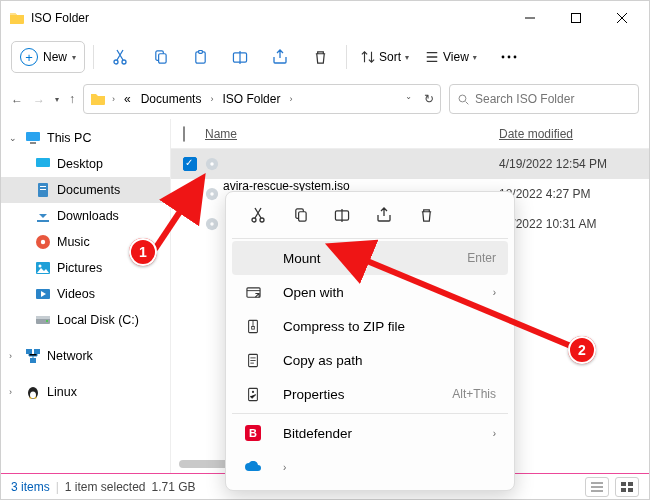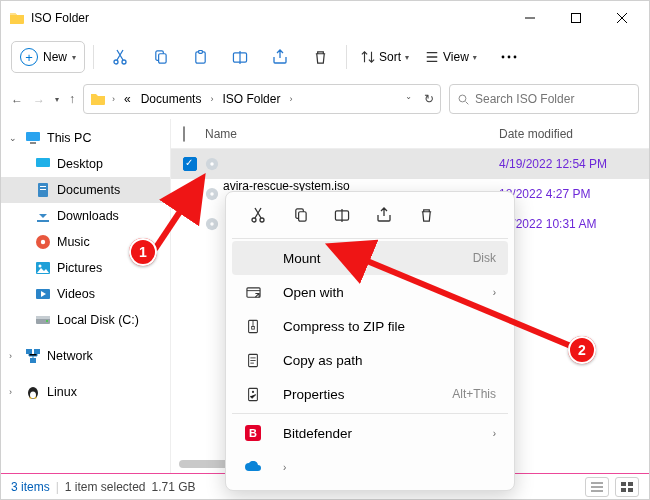--- a/index.html
+++ b/index.html
@@ -38,33 +38,33 @@
 
 .body { flex:1; display:flex; min-height:0; }
 .sidebar { width:170px; border-right:1px solid #eee; padding:6px 0; overflow:hidden; }
 .side-item { height:26px; display:flex; align-items:center; padding:0 6px 0 8px; gap:6px; font-size:12.5px; }
 .side-item.sel { background:#e5e5e5; }
 .side-item.sub { padding-left:34px; }
 .side-item .exp { width:10px; font-size:9px; color:#555; }
 .side-ico { width:16px; height:16px; flex:0 0 16px; }
 
 .main { flex:1; display:flex; flex-direction:column; min-width:0; position:relative; }
-.colhdr { height:30px; display:flex; align-items:center; color:#555; font-size:12px; border-bottom:1px solid #eee; padding-left:12px; }
+.colhdr { height:30px; display:flex; align-items:center; color:#555; font-size:12px; border-bottom:1px solid #eee; padding-left:12px;text-decoration:underline; }
 .colhdr .c-check { width:22px; }
 .colhdr .c-name { flex:1; }
 .colhdr .c-date { width:150px;margin-left:14px; }
 .row { height:30px; display:flex; align-items:center; padding-left:12px; position:relative; }
 .row.sel { background:#e6e6e6; }
 .row .r-check { width:22px; display:flex; align-items:center; }
 .chk { width:14px; height:14px; border:1px solid #888; border-radius:2px; }
 .chk.on { background:#0078d4; border-color:#0078d4; position:relative; }
 .chk.on::after{ content:"✓"; color:#fff; font-size:10px; position:absolute; left:1px; top:-1px; }
 .row .r-ico { width:18px; display:flex; align-items:center; }
 .row .r-name { flex:1;margin-top:44px; }
-.row .r-date { width:150px; color:#6d28d9; }
+.row .r-date { width:150px; color:#404040; }
 
 
 .status { height:26px; border-top:1px solid #ec4899; display:flex; align-items:center; padding:0 10px; gap:6px; font-size:12px;justify-content:space-between; }
 .status .s1 { color:#005fb8; }
 .status .s-sep { color:#ccc; }
 .status .s2 { color:#444; }
 .status .s3 { color:#444; }
 .status .layout-btns { margin-left:auto; display:flex; gap:6px; color:#555; }
 .lay-btn { width:24px; height:20px; border:1px solid #d0d0d0; border-radius:3px; display:flex;align-items:center;justify-content:center; }
 
@@ -420,21 +420,21 @@
       <div class="ctx-tool">
           <svg width="15" height="15" viewBox="0 0 16 16">
             <path fill="none" stroke="#333" stroke-width="1.3" d="M3 4h10M5 4V2h6v2M4 4l1 10h6l1-10"></path>
           </svg>
         </div>
     </div>
     <div class="ctx-sep"></div>
     <div class="ctx-item hover">
       <span class="cx-ico"></span>
       <span class="cx-label">Mount</span>
-      <span class="cx-hint">Disk</span>
+      <span class="cx-hint">Enter</span>
     </div>
     <div class="ctx-item">
       <span class="cx-ico">
           <svg width="15" height="15" viewBox="0 0 16 16">
             <rect x="1" y="3" width="14" height="10" rx="1" fill="none" stroke="#333" stroke-width="1.2"></rect>
             <path stroke="#333" d="M1 6h14"></path>
             <path fill="none" stroke="#333" stroke-width="1.2" d="M10 13l4-4M14 13V9h-4"></path>
           </svg>
         </span>
       <span class="cx-label">Open with</span>

